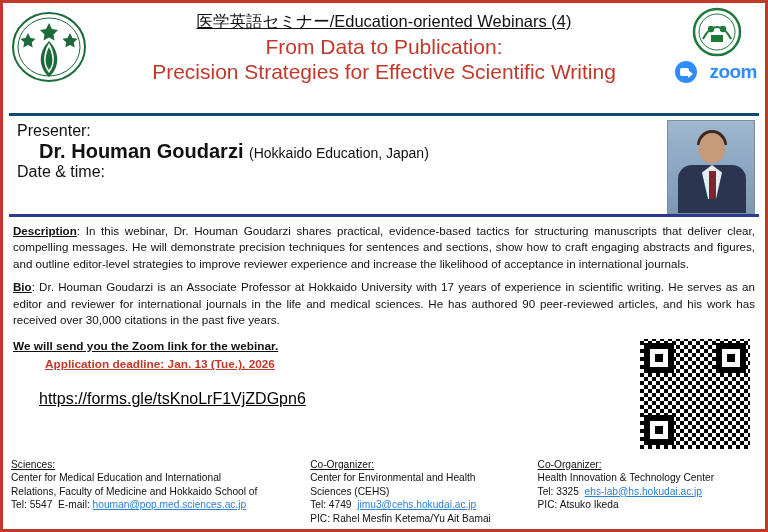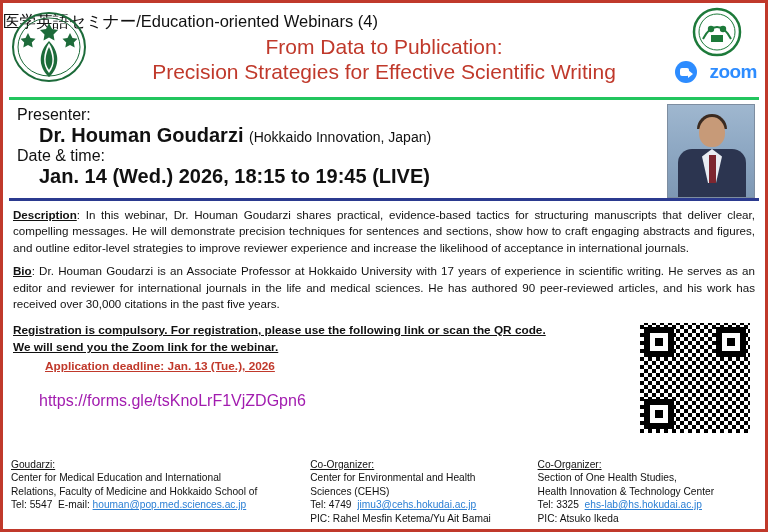--- a/index.html
+++ b/index.html
@@ -62,36 +62,38 @@
     border-bottom: 4px solid transparent;
     border-left: 5px solid #fff;
   }
   .zoom-word {
     color: #2D8CFF;
     font-size: 19px;
     font-weight: bold;
     letter-spacing: -0.5px;
   }
   .head-line1 {
+    text-align: center;
     font-size: 16.5px;
     color: #111;
     margin: 4px 0 2px 0;
+    text-decoration: underline;
   }
   .head-line2, .head-line3 {
     text-align: center;
     color: #c0392b;
     font-size: 21px;
     line-height: 1.18;
   }
 
   
   .band {
     position: relative;
-    margin: 2px 6px 0 6px;
-    border-top: 3px solid #22c55e;
+    margin: 18px 6px 0 6px;
+    border-top: 3px solid #0c4a6e;
     border-bottom: 3px solid #2b3a8f;
     padding: 6px 6px 8px 8px;
     min-height: 104px;
   }
   .band .lbl { font-size: 16px; color: #111; }
   .band .big {
     font-size: 20px;
     font-weight: bold;
     color: #111;
     padding-left: 22px;
@@ -168,21 +170,22 @@
     font-size: 11.8px;
     font-weight: bold;
     text-decoration: underline;
     color: #c0392b;
     line-height: 1.6;
     margin-left: 32px;
   }
   .formlink {
     margin: 16px 0 0 26px;
     font-size: 16px;
-    color: #a21caf;
+    color: #000000;
+    text-decoration: underline;
   }
   .qr {
     position: absolute;
     right: 12px; top: 0px;
     width: 116px; height: 116px;
     background:
       repeating-linear-gradient(90deg, #000 0 4px, #fff 4px 8px),
       repeating-linear-gradient(0deg, #000 0 4px, #fff 4px 8px);
     background-blend-mode: difference;
     border: 3px solid #fff;
@@ -264,59 +267,57 @@
 
     <div class="head-line1">医学英語セミナー/Education-oriented Webinars (4)</div>
     <div class="head-line2">From Data to Publication:</div>
     <div class="head-line3">Precision Strategies for Effective Scientific Writing</div>
   </div>
 
   <div class="band">
     <div class="lbl">Presenter:</div>
     <div class="big">
       <span>Dr. Houman Goudarzi</span>
-      <span class="sub">(Hokkaido Innovation, Japan)</span>
+      <span class="sub">(Hokkaido Education, Japan)</span>
     </div>
     <div class="lbl">Date &amp; time:</div>
-    <div class="big">Jan. 14 (Wed.) 2026, 18:15 to 19:45 (LIVE)</div>
 
     <div class="photo">
       <div class="body"></div>
       <div class="shirt"></div>
       <div class="tie"></div>
       <div class="hair"></div>
       <div class="head"></div>
     </div>
   </div>
 
   <div class="body-text">
     <p>
       <span class="u">Description</span><span>: In this webinar, Dr. Houman Goudarzi shares practical, evidence-based tactics for structuring manuscripts that deliver clear, compelling messages. He will demonstrate precision techniques for sentences and sections, show how to craft engaging abstracts and figures, and outline editor-level strategies to improve reviewer experience and increase the likelihood of acceptance in international journals.</span>
     </p>
     <p>
       <span class="u">Bio</span><span>: Dr. Houman Goudarzi is an Associate Professor at Hokkaido University with 17 years of experience in scientific writing. He serves as an editor and reviewer for international journals in the life and medical sciences. He has authored 90 peer-reviewed articles, and his work has received over 30,000 citations in the past five years.</span>
     </p>
   </div>
 
   <div class="reg">
-    <div class="r1">Registration is compulsory. For registration, please use the following link or scan the QR code.</div>
     <div class="r2">We will send you the Zoom link for the webinar.</div>
     <div class="r3">Application deadline: Jan. 13 (Tue.), 2026</div>
     <div class="formlink">https://forms.gle/tsKnoLrF1VjZDGpn6</div>
 
     <div class="qr">
       <div class="fp tl"></div>
       <div class="fp tr"></div>
       <div class="fp bl"></div>
     </div>
   </div>
 
   <div class="footer">
     <div class="col c1">
-      <div class="role">Goudarzi:</div>
+      <div class="role">Sciences:</div>
       <div>Center for Medical Education and International</div>
       <div>Relations, Faculty of Medicine and Hokkaido School of</div>
       <div>
         <span>Tel:  5547</span>
         &nbsp;<span>E-mail:</span>
         <span class="link">houman@pop.med.sciences.ac.jp</span>
       </div>
     </div>
 
     <div class="col c2">
@@ -325,21 +326,20 @@
       <div>Sciences (CEHS)</div>
       <div>
         <span>Tel: 4749</span>
         &nbsp;<span class="link">jimu3@cehs.hokudai.ac.jp</span>
       </div>
       <div>PIC: Rahel Mesfin Ketema/Yu Ait Bamai</div>
     </div>
 
     <div class="col c3">
       <div class="role">Co-Organizer:</div>
-      <div>Section of One Health Studies,</div>
       <div>Health Innovation &amp; Technology Center</div>
       <div>
         <span>Tel:  3325</span>
         &nbsp;<span class="link">ehs-lab@hs.hokudai.ac.jp</span>
       </div>
       <div>PIC: Atsuko Ikeda</div>
     </div>
   </div>
 
 </div>

